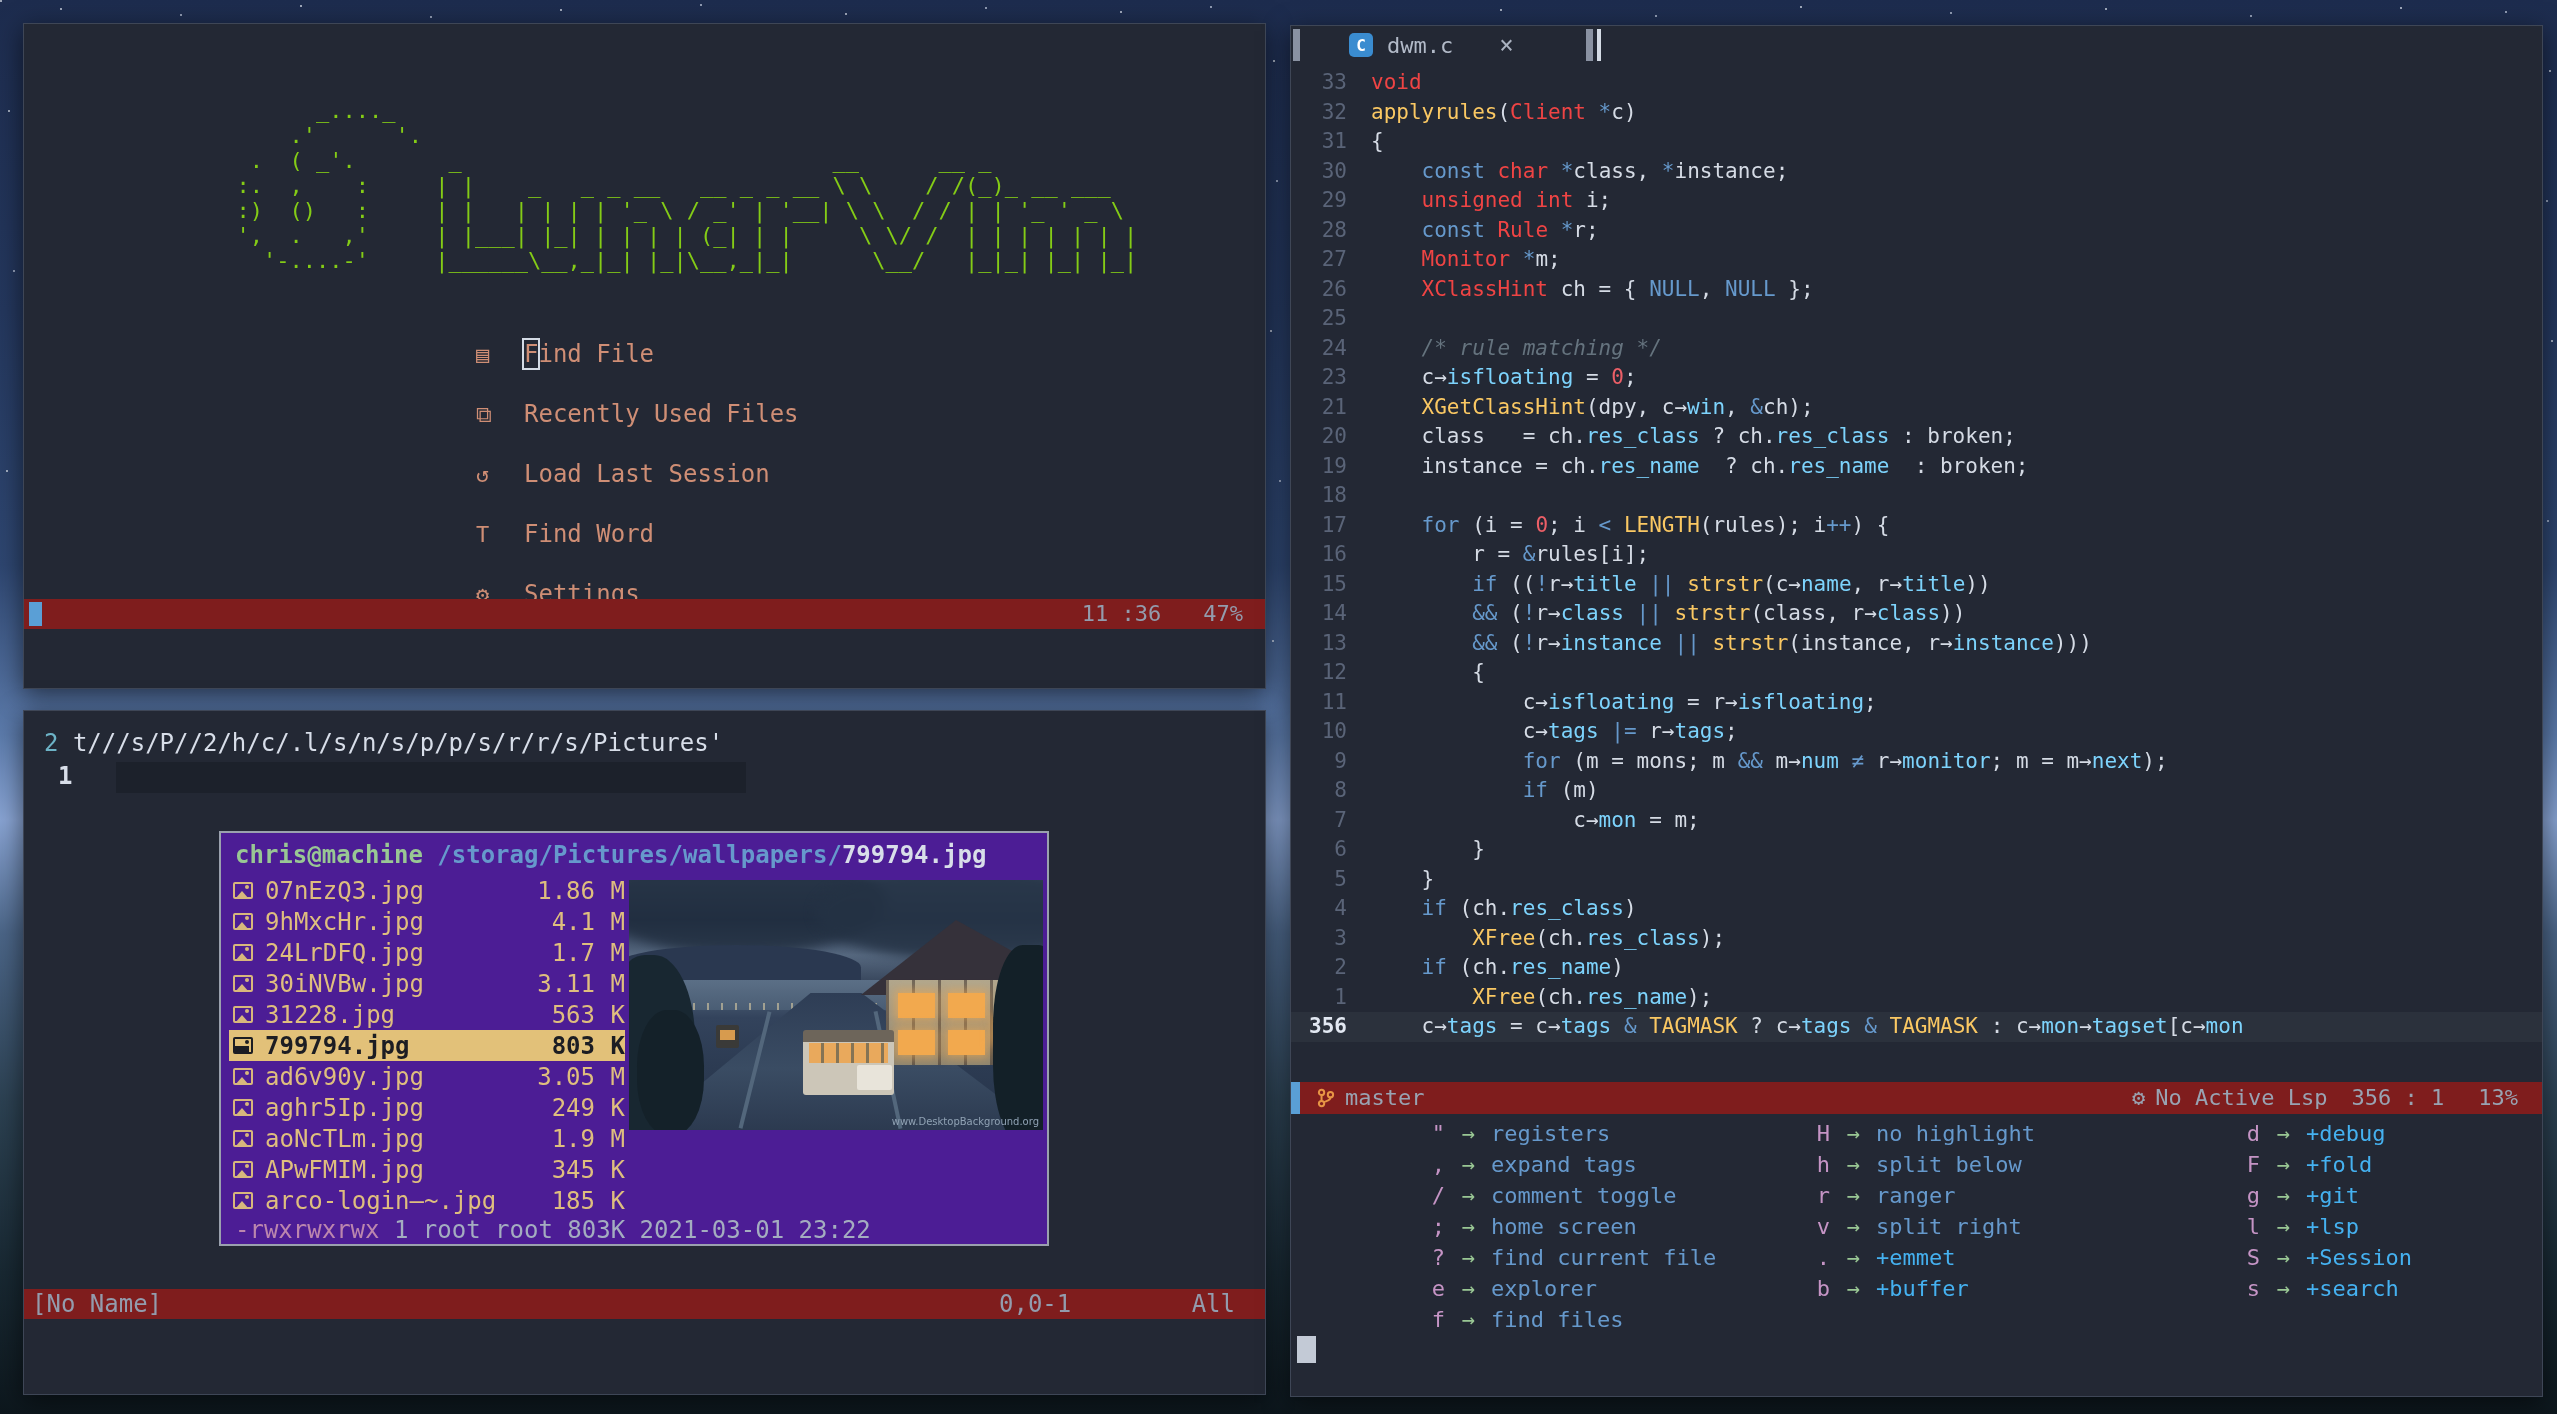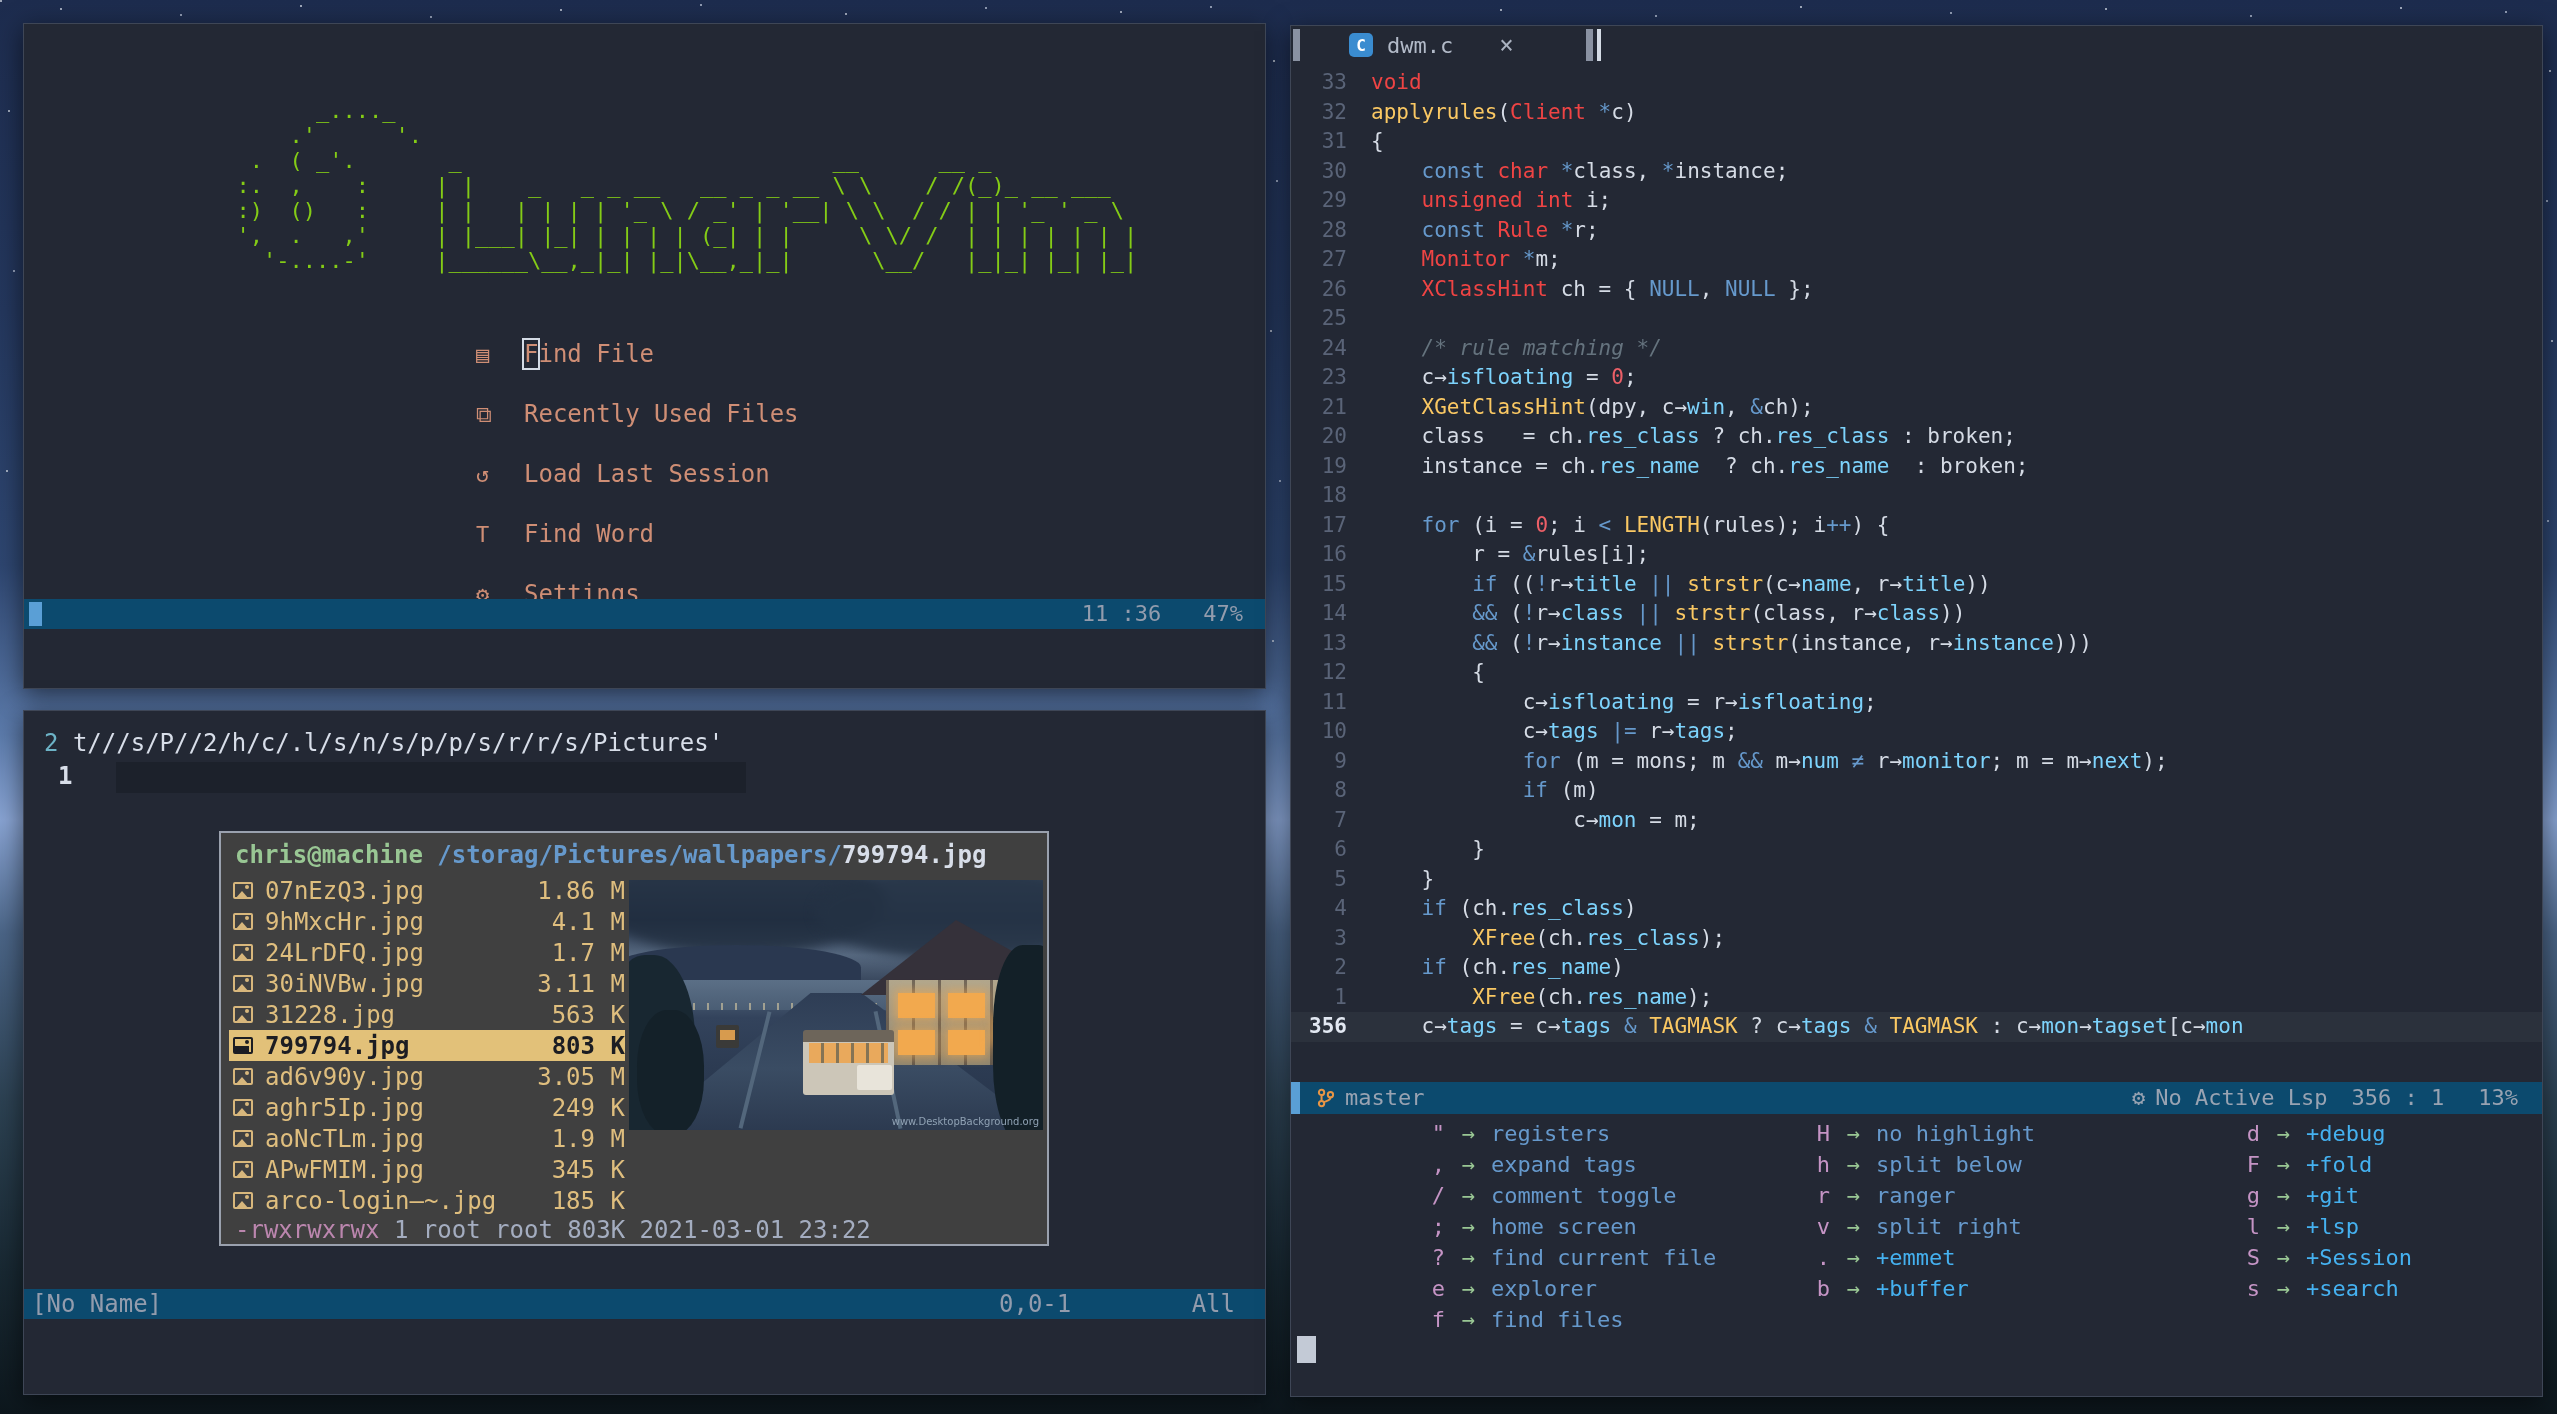--- a/index.html
+++ b/index.html
@@ -17,34 +17,34 @@
   .win{position:absolute;background:#232834;border:1px solid #3e4656;box-shadow:0 6px 24px rgba(0,0,0,.55);}
 
   
   #winA{left:23px;top:23px;width:1243px;height:666px;}
   .ascii{position:absolute;left:170px;top:58px;margin:16px;font-size:22px;line-height:25px;color:#84cc16;white-space:pre;}
   .menu{position:absolute;left:452px;top:300px;}
   .menu-item{display:flex;align-items:center;height:60px;color:#cf8e75;font-size:24px;}
   .mi-icon{width:48px;font-size:22px;}
   .mi-label{white-space:pre;}
   .cursor-box{display:inline-block;box-shadow:0 0 0 2px #d4dbe5;}
-  .sline{position:absolute;left:0;right:0;height:30px;background:#0c4a6e;color:#939cad;font-size:22px;line-height:30px;}
+  .sline{position:absolute;left:0;right:0;height:30px;background:#7f1d1d;color:#939cad;font-size:22px;line-height:30px;}
   #winA .sline{top:575px;}
   .mode-block{position:absolute;left:5px;top:3px;width:13px;height:24px;background:#5a9fd6;}
   .sline-right{position:absolute;right:22px;top:0;}
   .sline-gap{display:inline-block;width:42px;}
 
   
   #winB{left:23px;top:710px;width:1243px;height:685px;font-size:24px;}
   .cmdrow{position:absolute;left:0;right:0;height:33px;line-height:33px;white-space:pre;color:#d8dee9;}
   .cmdrow .lnum{color:#6db3c7;}
   #cmdrow1{top:16px;left:20px;}
   #cmdrow2{top:49px;left:34px;font-weight:bold;}
   .cmd-strip{position:absolute;left:92px;top:51px;width:630px;height:31px;background:#1c212b;}
-  .fm-box{position:absolute;left:195px;top:120px;width:830px;height:415px;border:2px solid #9aa1ae;background:#404040;}
+  .fm-box{position:absolute;left:195px;top:120px;width:830px;height:415px;border:2px solid #9aa1ae;background:#4c1d95;}
   .fm-head{position:absolute;left:14px;top:8px;white-space:pre;font-weight:bold;}
   .fm-user{color:#99c794;}
   .fm-path{color:#6699cc;}
   .fm-file{color:#d8dee9;}
   .fm-rows{position:absolute;left:8px;top:42px;width:396px;}
   .f-row{display:flex;align-items:center;height:31px;color:#dfbe7e;white-space:pre;padding-left:4px;}
   .file-icon{position:relative;flex:0 0 auto;width:20px;height:17px;border:2px solid #d8b77c;border-radius:2px;margin-right:12px;overflow:hidden;}
   .file-icon::before{content:"";position:absolute;right:2px;top:1px;width:4px;height:4px;border-radius:50%;background:#d8b77c;}
   .file-icon::after{content:"";position:absolute;left:0px;bottom:-2px;border-left:7px solid transparent;border-right:7px solid transparent;border-bottom:8px solid #d8b77c;}
   .f-name{flex:1 1 auto;overflow:hidden;}

